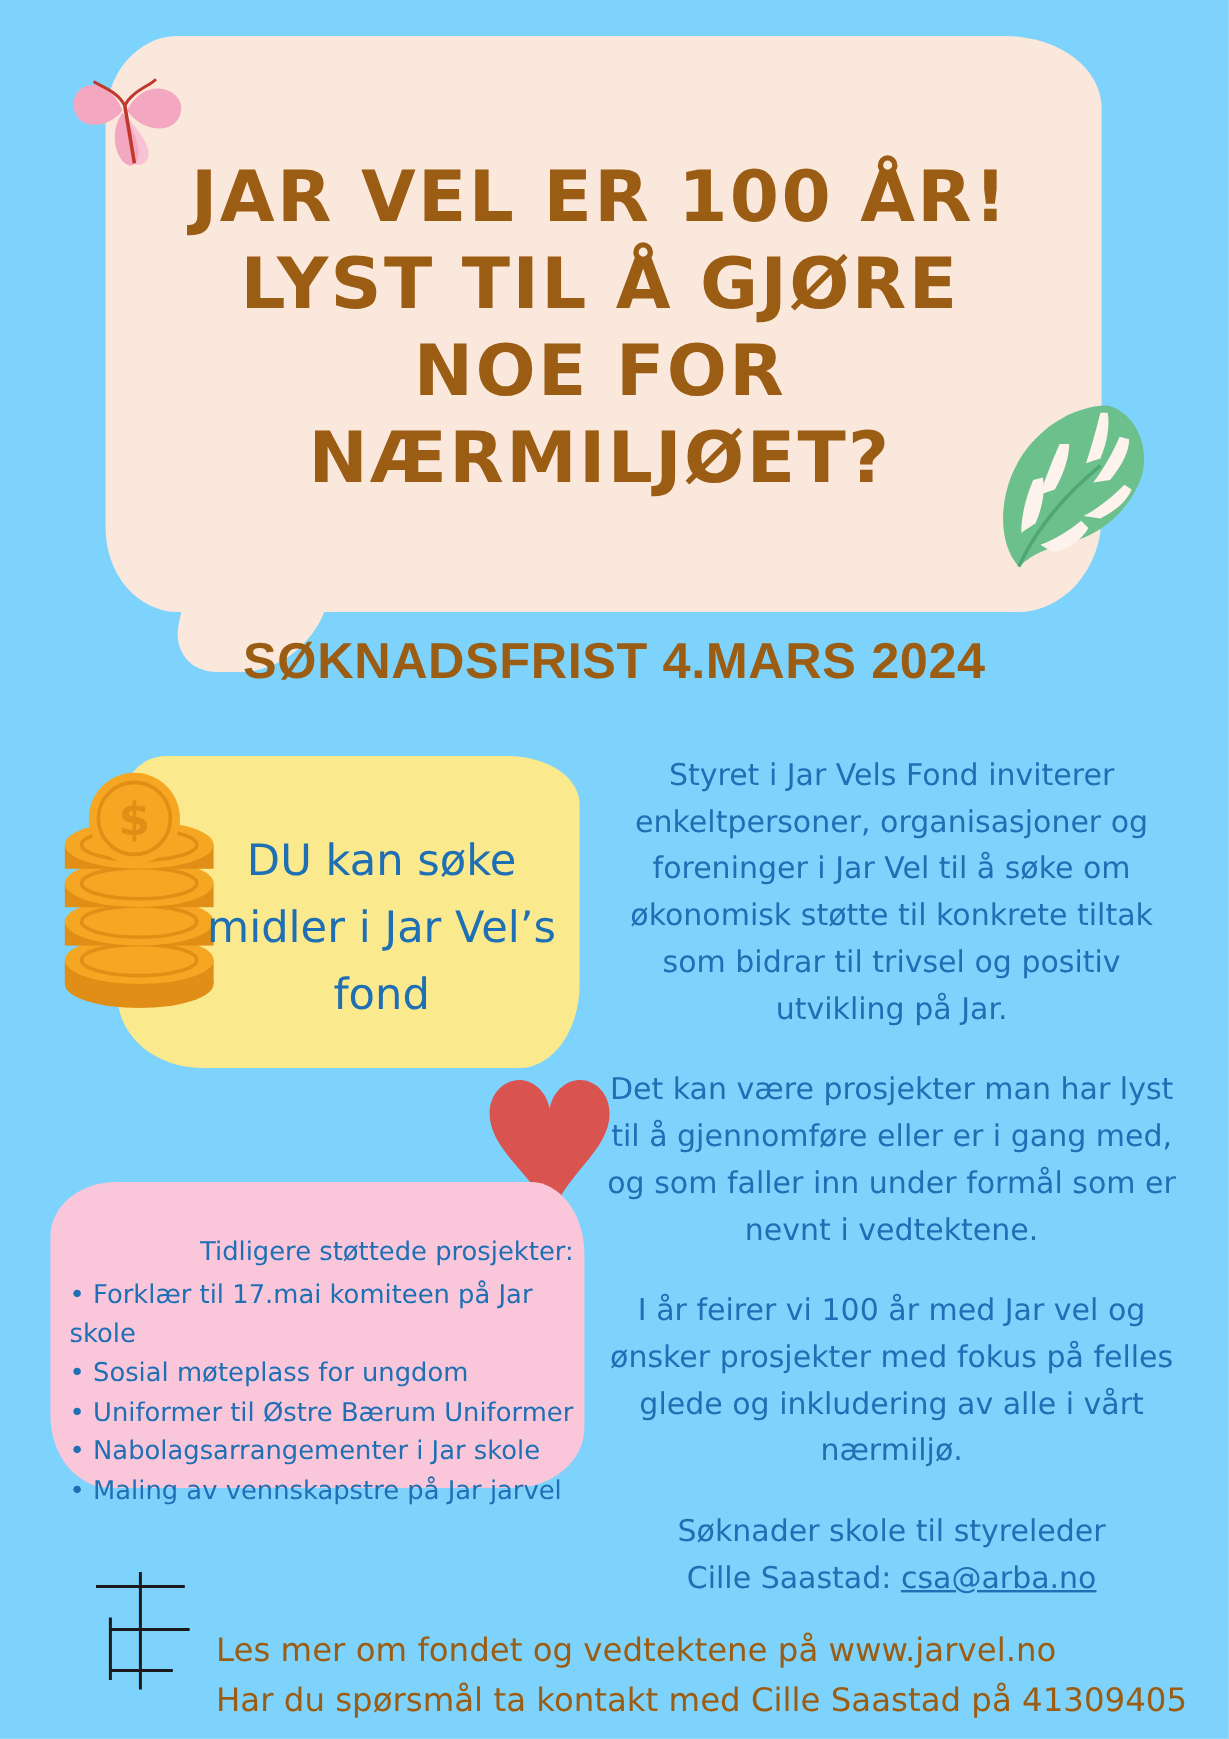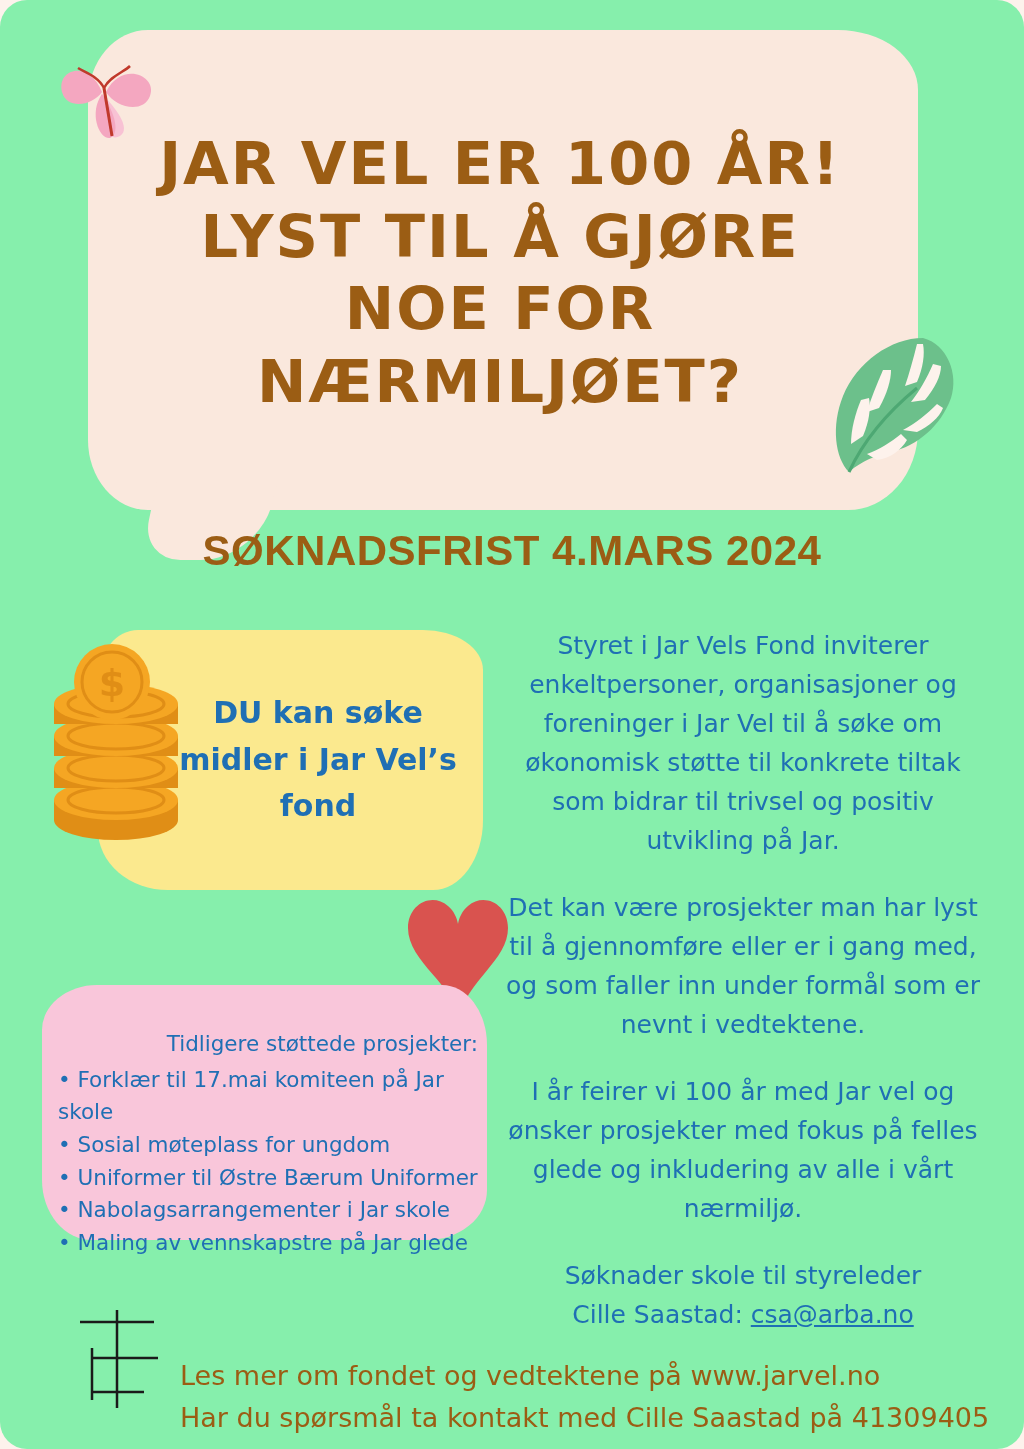--- a/index.html
+++ b/index.html
@@ -11,23 +11,22 @@
     height: 1449px;
     background: #fdf2ec;
     font-family: "DejaVu Sans", sans-serif;
     overflow: hidden;
     position: relative;
   }
   .poster {
     position: relative;
     width: 1024px;
     height: 1449px;
-    background: #86efac;
+    background: #7dd3fc;
     overflow: hidden;
-    border-radius: 27px;
   }
 
   
   .bubble {
     position: absolute;
     left: 88px;
     top: 30px;
     width: 830px;
     height: 480px;
     background: #fae8dd;
@@ -102,22 +101,22 @@
     border-radius: 40px 60px 50px 70px / 50px 40px 70px 60px;
   }
   .yellow-text {
     position: absolute;
     left: 168px;
     top: 690px;
     width: 300px;
     text-align: center;
     color: #1f6fb4;
     font-family: "DejaVu Sans", sans-serif;
-    font-weight: 700;
-    font-size: 30px;
+    font-weight: 400;
+    font-size: 36px;
     line-height: 1.55;
   }
 
   
   .coins {
     position: absolute;
     left: 38px;
     top: 642px;
     width: 160px;
     height: 205px;
@@ -299,21 +298,21 @@
   </div>
 
   <div class="pink-blob"></div>
   <div class="pink-content">
     <div class="pink-title">Tidligere støttede prosjekter:</div>
     <ul class="pink-list">
       <li>• Forklær til 17.mai komiteen på Jar skole</li>
       <li>• Sosial møteplass for ungdom</li>
       <li>• Uniformer til Østre Bærum Uniformer</li>
       <li>• Nabolagsarrangementer i Jar skole</li>
-      <li>• Maling av vennskapstre på Jar glede</li>
+      <li>• Maling av vennskapstre på Jar jarvel</li>
     </ul>
   </div>
 
   <div class="right-col">
     <p>Styret i Jar Vels Fond inviterer enkeltpersoner, organisasjoner og foreninger i Jar Vel til å søke om økonomisk støtte til konkrete tiltak som bidrar til trivsel og positiv utvikling på Jar.</p>
     <p>Det kan være prosjekter man har lyst til å gjennomføre eller er i gang med, og som faller inn under formål som er nevnt i vedtektene.</p>
     <p>I år feirer vi 100 år med Jar vel og ønsker prosjekter med fokus på felles glede og inkludering av alle i vårt nærmiljø.</p>
     <p class="last">
       <span>Søknader skole til styreleder</span><br>
       <span>Cille Saastad: </span><a class="email-link" href="#">csa@arba.no</a>

